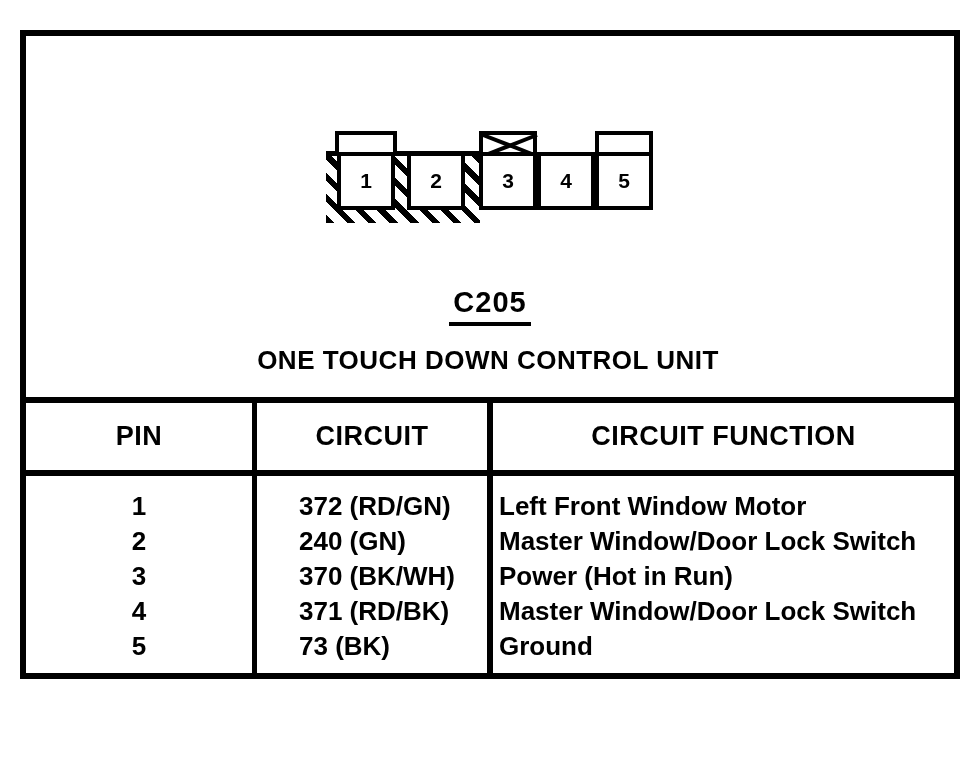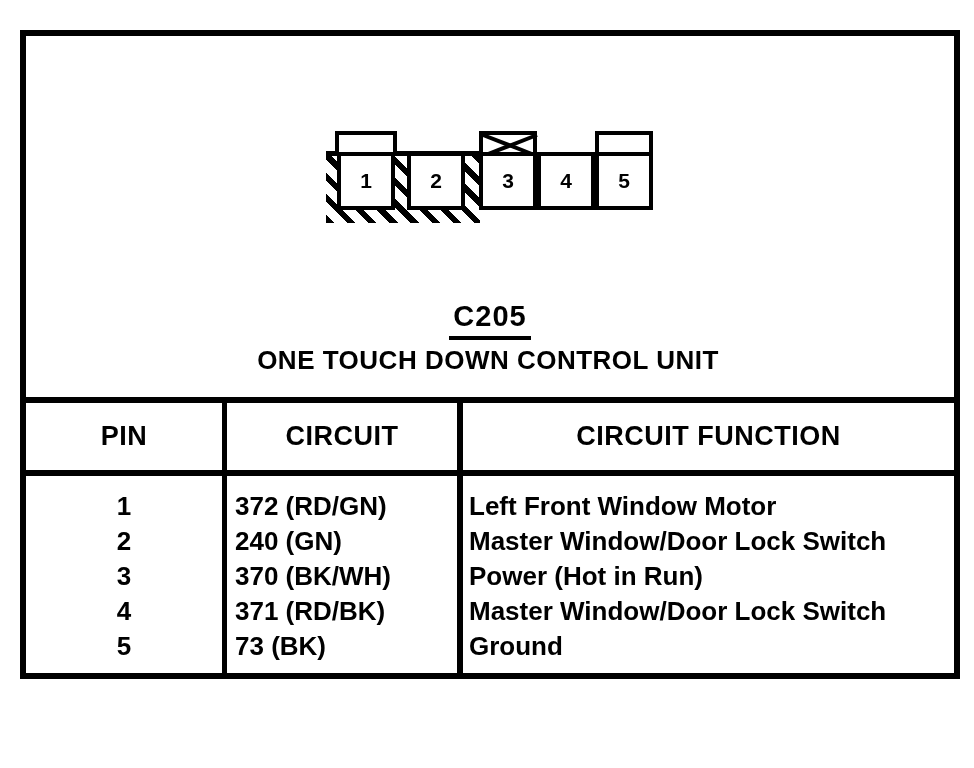--- a/index.html
+++ b/index.html
@@ -76,21 +76,21 @@
   .pin-cell.p1 { left: 311px; }
   .pin-cell.p2 { left: 381px; }
   .pin-cell.p3 { left: 453px; }
   .pin-cell.p4 { left: 511px; }
   .pin-cell.p5 { left: 569px; }
 
   
   .connector-id {
     position: absolute;
     left: 0; right: 0;
-    top: 264px;
+    top: 250px;
     text-align: center;
     font-size: 29px;
     font-weight: bold;
     letter-spacing: 1px;
   }
   .connector-id span {
     display: inline-block;
     border-bottom: 4px solid #000;
     padding: 0 4px 3px 4px;
   }
@@ -117,39 +117,39 @@
   .thead {
     display: flex;
     height: 67px;
     border-bottom: 6px solid #000;
     box-sizing: content-box;
   }
   .tbody {
     display: flex;
     flex: 1;
   }
-  .col-pin      { width: 201px; border-right: 5px solid #000; box-sizing: border-box; }
+  .col-pin      { width: 231px; border-right: 5px solid #000; box-sizing: border-box; }
   .col-circuit  { width: 236px; border-right: 6px solid #000; box-sizing: border-box; }
   .col-function { flex: 1; border-radius: 18px; }
   .thead > div {
     display: flex;
     align-items: center;
     justify-content: center;
     font-size: 27px;
     font-weight: bold;
     letter-spacing: 0.5px;
   }
   .tbody > div {
     padding-top: 13px;
     font-size: 26px;
     font-weight: bold;
   }
   .tbody .line { line-height: 35px; white-space: nowrap; }
   .col-pin .line { text-align: center; }
-  .col-circuit .line { padding-left: 8px; }
+  .col-circuit .line { padding-left: 14px; margin-left: 28px; }
   .col-function .line { padding-left: 6px; }
 </style>
 </head>
 <body>
 
 <div class="frame">
 
   <div class="connector">
     <div class="hatch"></div>
 

